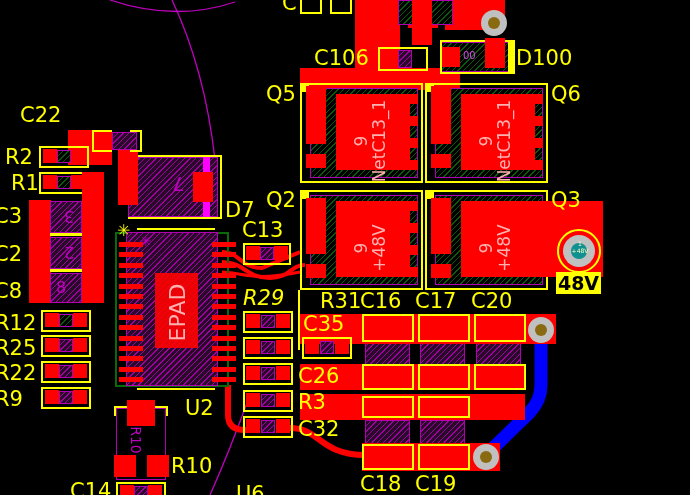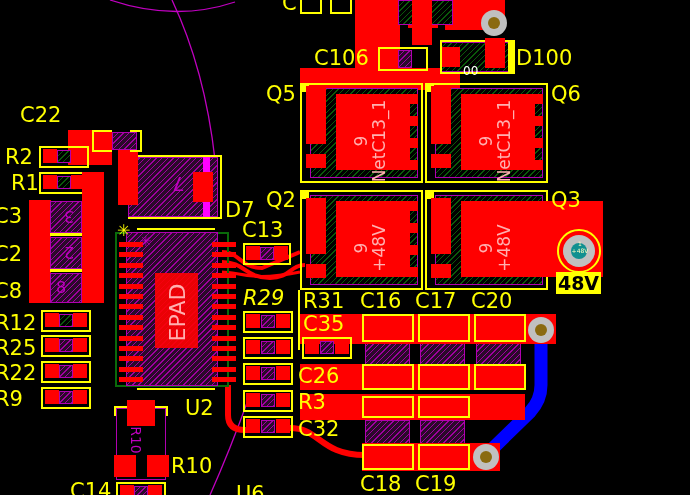--- a/index.html
+++ b/index.html
@@ -52,21 +52,21 @@
 
   <div class="lbl" style="left:314px;top:47px;">C106</div>
   <div class="silk" style="left:378px;top:47px;width:50px;height:24px;"></div>
   <div class="hatch" style="left:398px;top:50px;width:14px;height:18px;"></div>
 
   <div class="hatchg" style="left:440px;top:42px;width:72px;height:30px;"></div>
   <div class="silk" style="left:440px;top:40px;width:75px;height:34px;"></div>
   <div class="abs" style="left:508px;top:40px;width:7px;height:34px;background:#ffff00;"></div>
   <div class="pad" style="left:442px;top:47px;width:18px;height:20px;"></div>
   <div class="pad" style="left:485px;top:38px;width:20px;height:30px;"></div>
-  <div class="abs" style="left:463px;top:64px;color:#ffffff;font-size:12px;">00</div>
+  <div class="abs" style="left:463px;top:50px;color:#d946ef;font-size:10px;">00</div>
   <div class="via" style="left:481px;top:10px;"></div>
   <div class="lbl" style="left:516px;top:47px;">D100</div>
 
   <div class="silk" style="left:300px;top:83px;width:123px;height:100px;"></div>
   <div class="hatchg" style="left:310px;top:88px;width:108px;height:90px;"></div>
   <div class="abs" style="left:301px;top:84px;width:8px;height:8px;background:#ffff00;"></div>
   <div class="pad" style="left:306px;top:86px;width:20px;height:58px;"></div>
   <div class="pad" style="left:306px;top:154px;width:20px;height:14px;"></div>
   <div class="pad" style="left:336px;top:94px;width:74px;height:76px;"></div>
   <div class="pad" style="left:410px;top:94px;width:8px;height:10px;"></div>
@@ -146,21 +146,21 @@
 
   <div class="lbl" style="left:242px;top:219px;">C13</div>
   <div class="smd" style="left:243px;top:243px;width:48px;height:22px;">
     <div class="silk" style="left:0;top:0;width:48px;height:22px;"></div>
       <div class="p1" style="left:3px"></div>
       <div class="p2" style="left:31px"></div>
       <div class="hatch" style="left:17px;top:4px;width:14px;height:13px;"></div>
     </div>
 
   <div class="lbl" style="left:243px;top:287px;font-style:italic;">R29</div>
-  <div class="lbl" style="left:303px;top:290px;">R31</div>
+  <div class="lbl" style="left:320px;top:290px;">R31</div>
   <div class="abs" style="left:298px;top:290px;width:2px;height:60px;background:#ffff00;"></div>
 
   <div class="smd" style="left:243px;top:311px;width:50px;height:22px;">
     <div class="silk" style="left:0;top:0;width:50px;height:22px;"></div>
       <div class="p1" style="left:3px"></div>
       <div class="p2" style="left:33px"></div>
       <div class="hatch" style="left:18px;top:4px;width:14px;height:13px;"></div>
     </div>
   <div class="lbl" style="left:303px;top:313px;">C35</div>
   <div class="smd" style="left:243px;top:337px;width:50px;height:22px;">

